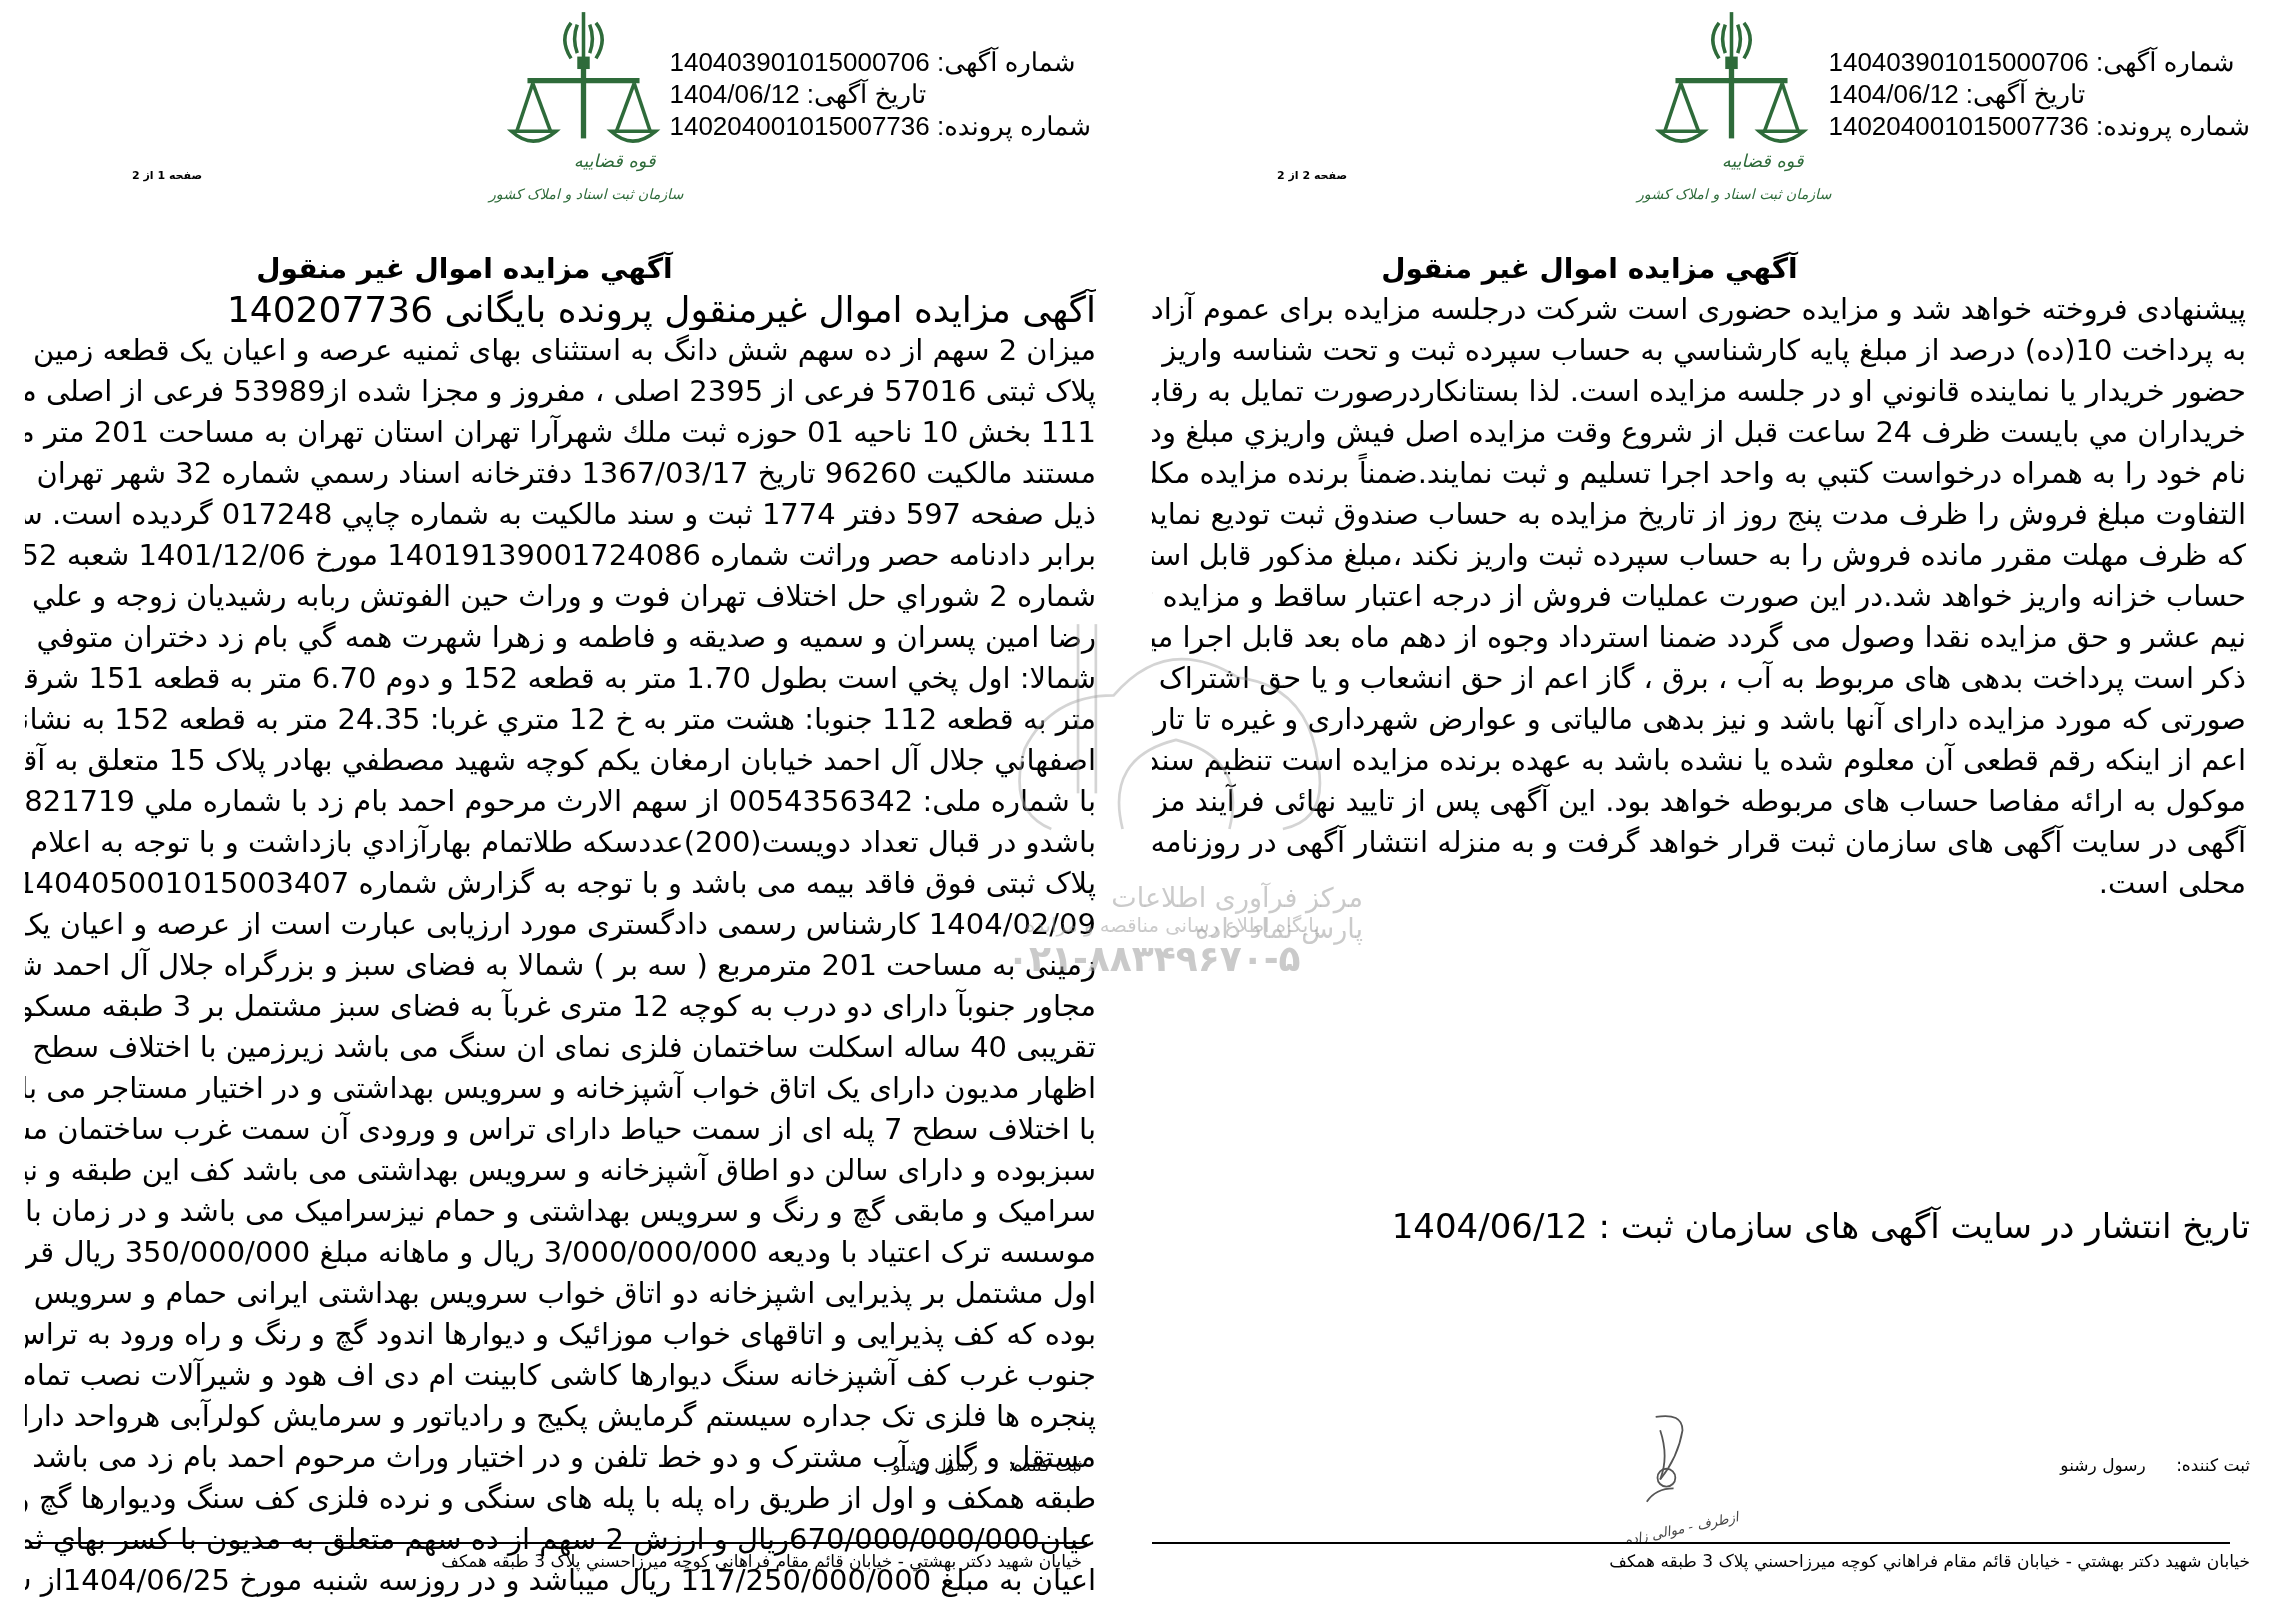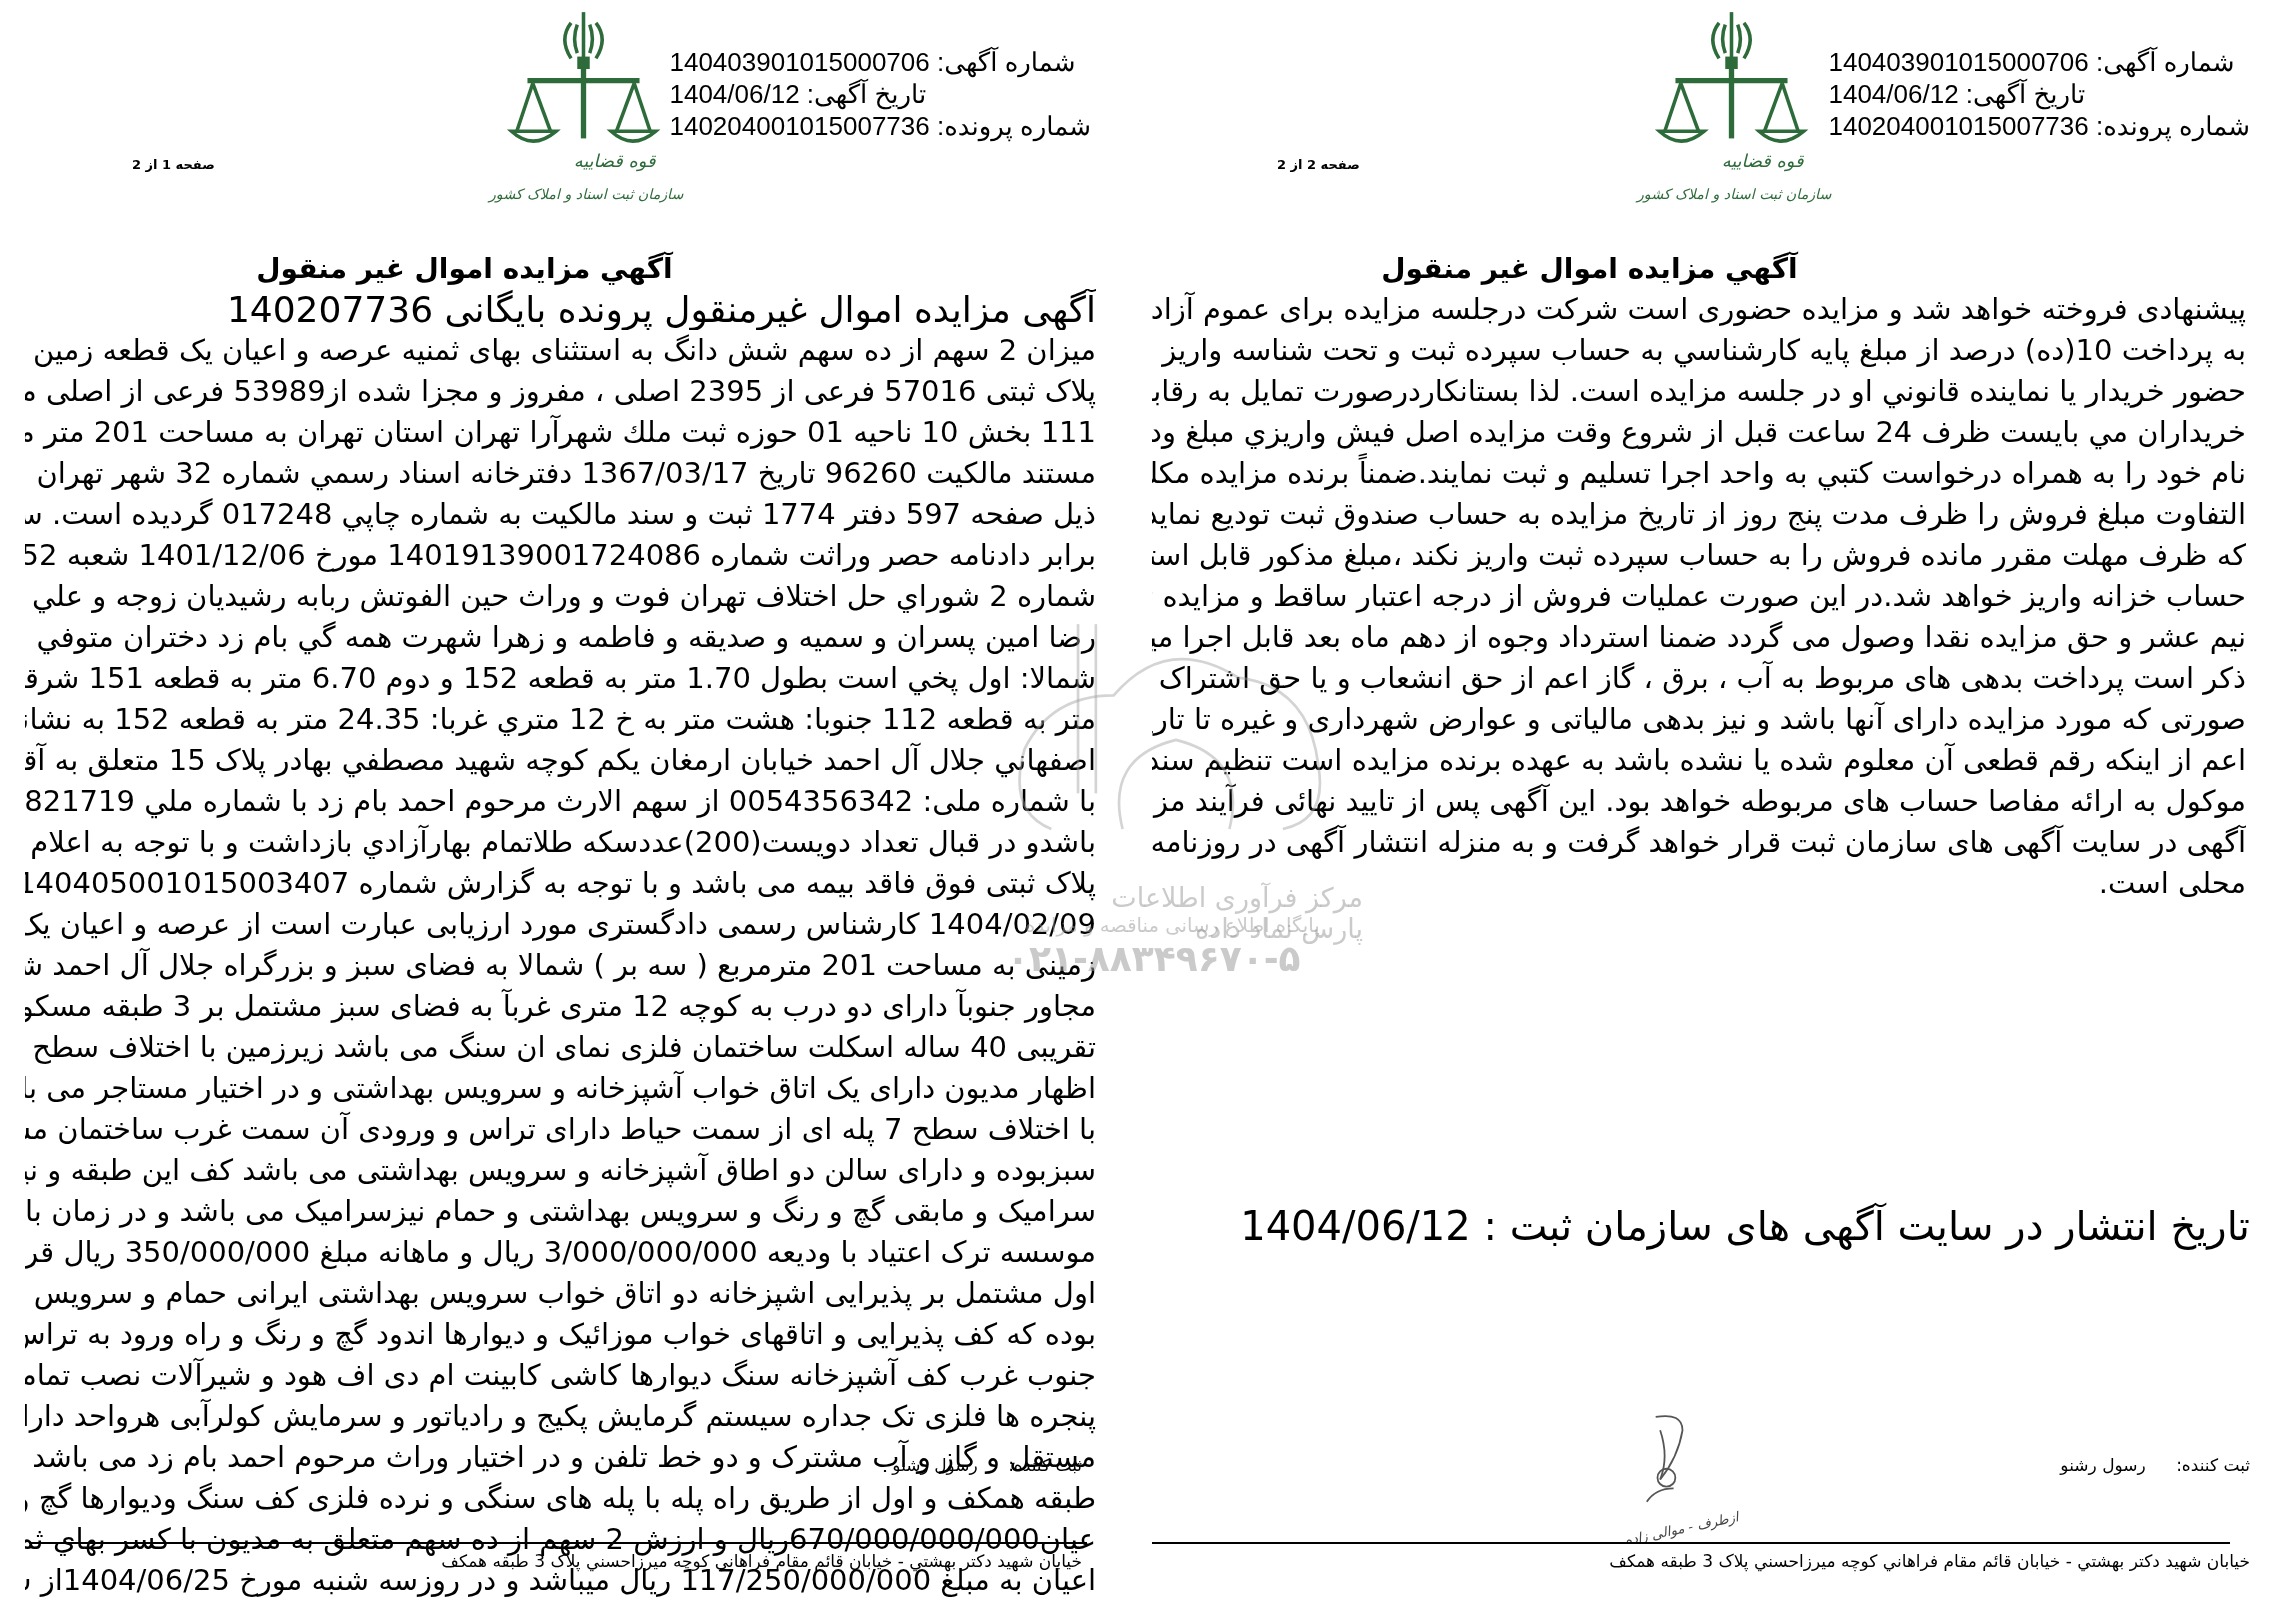--- a/index.html
+++ b/index.html
@@ -13,37 +13,37 @@
   #page-left .logo { left: 481px; }
   #page-right .logo { left: 486px; }
 
   .meta { position: absolute; top: 46px; direction: rtl; text-align: left;
           font-family: "Liberation Sans", sans-serif; font-size: 26px; line-height: 32px; font-weight: 400; }
   #page-left .meta { right: 52px; }
   #page-right .meta { right: 36px; }
   .meta .row { white-space: nowrap; }
   .meta .num { font-family: "Liberation Sans", sans-serif; }
 
-  .page-no { position: absolute; top: 157px; direction: rtl; font-size: 13px; font-weight: bold; }
+  .page-no { position: absolute; top: 169px; direction: rtl; font-size: 11px; font-weight: bold; }
   #page-left .page-no { left: 132px; }
   #page-right .page-no { left: 134px; }
 
   .title { position: absolute; top: 252px; left: 0; right: 0; text-align: center; direction: rtl;
            font-size: 28px; font-weight: bold; }
   #page-left .title { padding-right: 214px; }
   #page-right .title { padding-right: 250px; }
 
   .body-text { position: absolute; direction: rtl; text-align: justify; text-align-last: right;
                font-size: 29px; line-height: 41px; }
   #page-left .body-text { top: 289px; left: 25px; width: 1071px; }
   #page-right .body-text { top: 289px; left: 9px; width: 1094px; }
   .body-text .line { display: block; white-space: nowrap; overflow: hidden; text-align: justify; text-align-last: justify; }
   .body-text .line.last { text-align-last: right; }
 
-  .pub { position: absolute; direction: rtl; text-align: left; font-size: 40px; line-height: 43px; }
+  .pub { position: absolute; direction: rtl; text-align: left; font-size: 34px; line-height: 43px; }
   #page-right .pub { top: 1205px; right: 36px; }
 
   .signature { position: absolute; left: 468px; top: 1408px; width: 143px; height: 134px; }
 
   .footer-signer { position: absolute; top: 1455px; direction: rtl; font-size: 17px; white-space: nowrap; }
   #page-left .footer-signer { right: 61px; }
   #page-right .footer-signer { right: 36px; }
   .footer-signer .lbl { margin-left: 25px; }
   .footer-rule { position: absolute; top: 1542px; height: 1.8px; background: #000; }
   #page-left .footer-rule { left: 28.5px; width: 1058px; }

